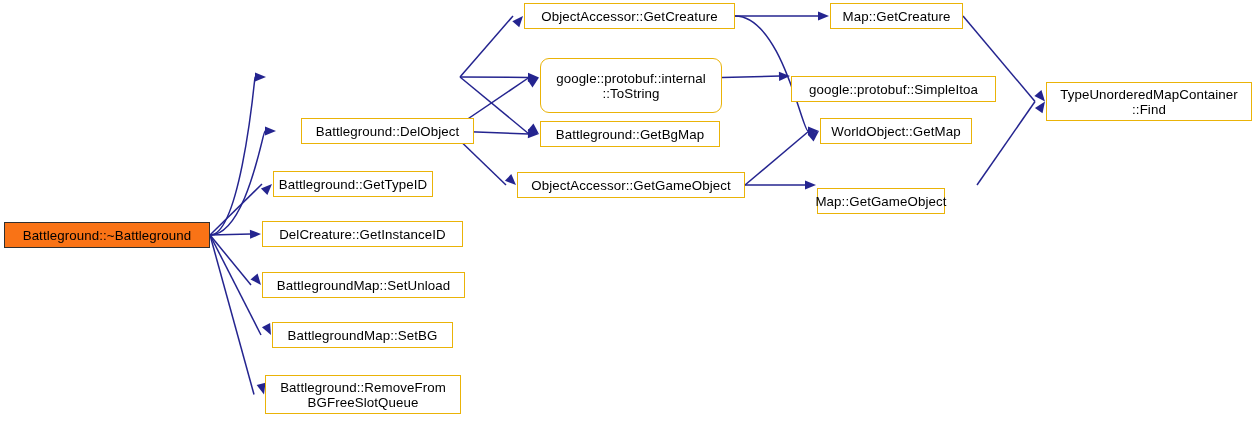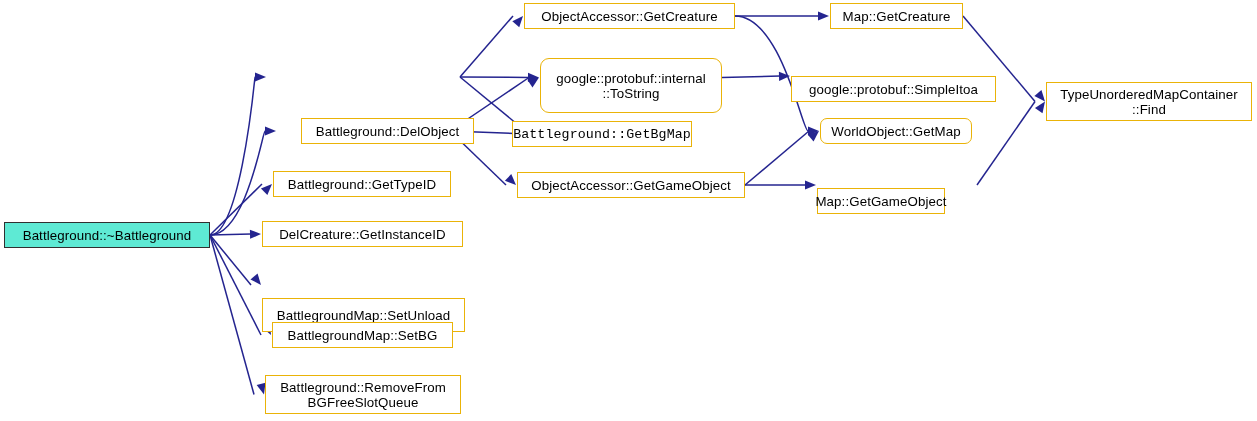--- a/index.html
+++ b/index.html
@@ -33,21 +33,21 @@
     background: #ffffff;
     border: 1px solid #eab308;
     color: #000000;
     font-size: 13.3px;
     line-height: 15px;
     letter-spacing: 0.1px;
     white-space: pre-line;
     z-index: 2;
   }
   .node.root {
-    background: #5eead4;
+    background: #f97316;
     border: 1px solid #303030;
   }
   .node-label {
     display: block;
     padding: 0 4px;
     white-space: pre-line;
   }
 </style>
 </head>
 <body>
@@ -90,30 +90,30 @@
       <polygon points="816,185 805,189.6 805,180.4" fill="#24248f"></polygon>
       <path d="M745,185 L809,131" stroke="#24248f" stroke-width="1.5" fill="none"></path>
       <polygon points="819,131 813.5592000017782,141.6093211554439 807.6263873610483,134.57783950717132" fill="#24248f"></polygon>
       <path d="M963,16 L1035,101.5" stroke="#24248f" stroke-width="1.5" fill="none"></path>
       <polygon points="1045,101.5 1034.395915285051,96.04900125131323 1041.4330983077277,90.12295239011166" fill="#24248f"></polygon>
       <path d="M977,185 L1035,101.5" stroke="#24248f" stroke-width="1.5" fill="none"></path>
       <polygon points="1045,101.5 1042.502639729588,113.15861019503474 1034.9466249216696,107.91012086737884" fill="#24248f"></polygon>
     </svg>
 <div class="node root" style="left: 4px; top: 222px; width: 206px; height: 26px;"><span class="node-label">Battleground::~Battleground</span></div>
     <div class="node" style="left: 277px; top: 118px; width: 173px; height: 26px; margin-left: 24px;"><span class="node-label">Battleground::DelObject</span></div>
-    <div class="node" style="left: 273px; top: 171px; width: 178px; height: 26px;"><span class="node-label">Battleground::GetTypeID</span></div>
+    <div class="node" style="left: 273px; top: 171px; width: 160px; height: 26px;"><span class="node-label">Battleground::GetTypeID</span></div>
     <div class="node" style="left: 262px; top: 221px; width: 201px; height: 26px;"><span class="node-label">DelCreature::GetInstanceID</span></div>
-    <div class="node" style="left: 262px; top: 272px; width: 203px; height: 34px; margin-top: 26px;"><span class="node-label">BattlegroundMap::SetUnload</span></div>
+    <div class="node" style="left: 262px; top: 272px; width: 203px; height: 26px;"><span class="node-label">BattlegroundMap::SetUnload</span></div>
     <div class="node" style="left: 272px; top: 322px; width: 181px; height: 26px;"><span class="node-label">BattlegroundMap::SetBG</span></div>
     <div class="node" style="left: 265px; top: 375px; width: 196px; height: 39px;"><span class="node-label">Battleground::RemoveFrom
 BGFreeSlotQueue</span></div>
     <div class="node" style="left: 524px; top: 3px; width: 211px; height: 26px;"><span class="node-label">ObjectAccessor::GetCreature</span></div>
     <div class="node" style="left: 540px; top: 58px; width: 182px; height: 55px; border-radius: 9px;"><span class="node-label">google::protobuf::internal
 ::ToString</span></div>
-    <div class="node" style="left: 512px; top: 121px; width: 180px; height: 26px; font-family: Liberation Mono, monospace;"><span class="node-label">Battleground::GetBgMap</span></div>
+    <div class="node" style="left: 540px; top: 121px; width: 180px; height: 26px;"><span class="node-label">Battleground::GetBgMap</span></div>
     <div class="node" style="left: 517px; top: 172px; width: 228px; height: 26px;"><span class="node-label">ObjectAccessor::GetGameObject</span></div>
     <div class="node" style="left: 830px; top: 3px; width: 133px; height: 26px;"><span class="node-label">Map::GetCreature</span></div>
     <div class="node" style="left: 791px; top: 63px; width: 205px; height: 26px; margin-top: 13px;"><span class="node-label">google::protobuf::SimpleItoa</span></div>
-    <div class="node" style="left: 820px; top: 118px; width: 152px; height: 26px; border-radius: 7px;"><span class="node-label">WorldObject::GetMap</span></div>
+    <div class="node" style="left: 820px; top: 118px; width: 152px; height: 26px;"><span class="node-label">WorldObject::GetMap</span></div>
     <div class="node" style="left: 817px; top: 188px; width: 128px; height: 26px;"><span class="node-label">Map::GetGameObject</span></div>
     <div class="node" style="left: 1046px; top: 82px; width: 206px; height: 39px;"><span class="node-label">TypeUnorderedMapContainer
 ::Find</span></div>
   </div>
 
 </body></html>

